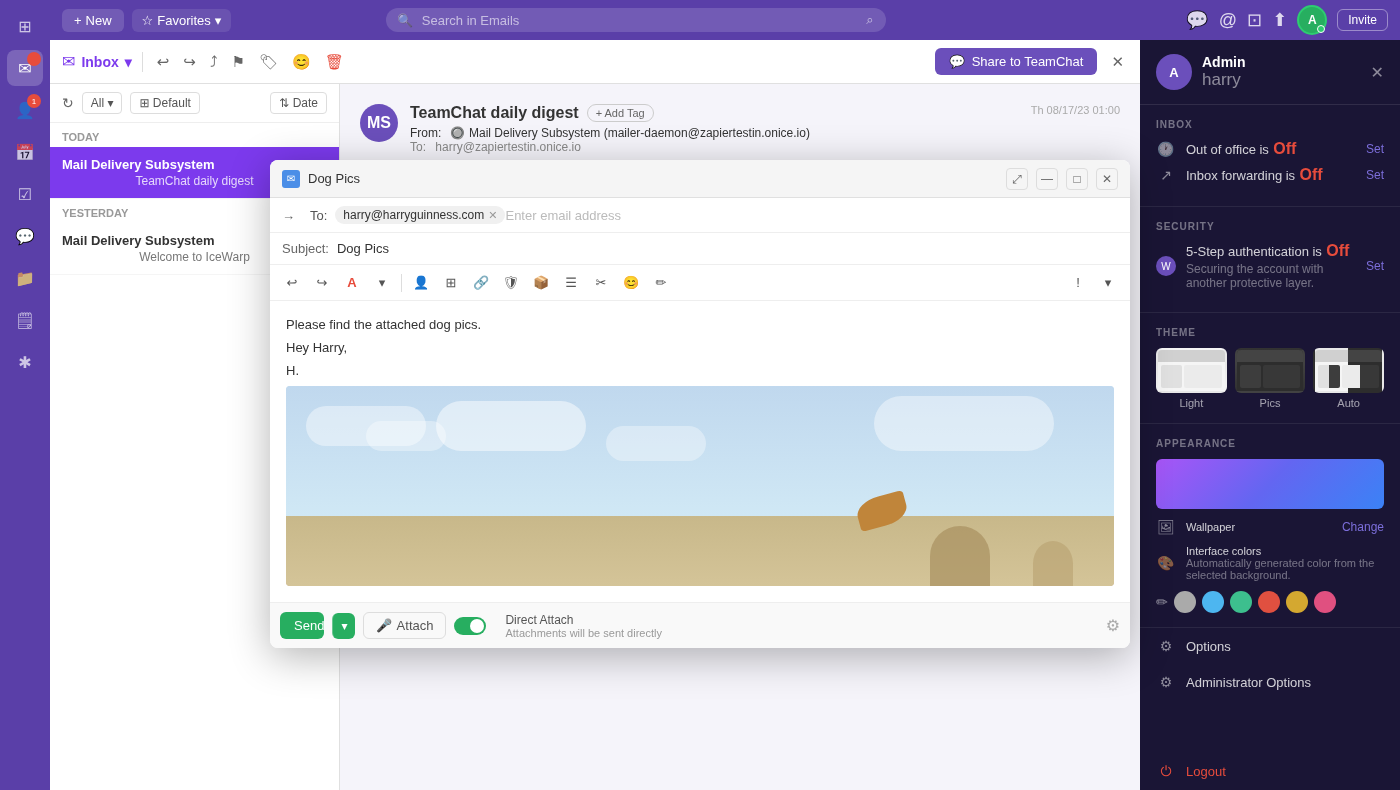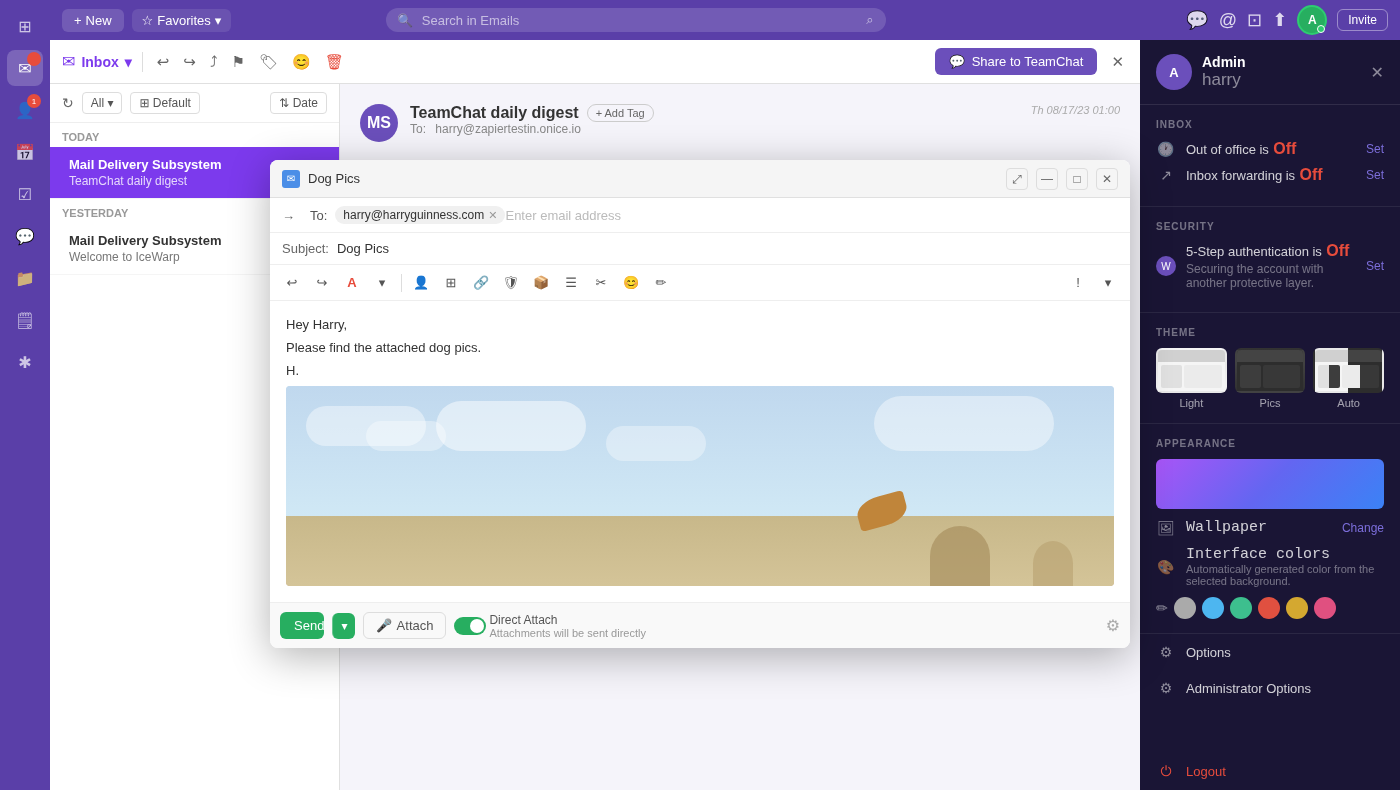--- a/index.html
+++ b/index.html
@@ -178,23 +178,24 @@
     .sort-btn {
       background: none; border: 1px solid #ddd; border-radius: 4px;
       padding: 3px 8px; font-size: 12px; cursor: pointer; color: #555;
       margin-left: auto;
     }
     .section-label {
       padding: 8px 12px 4px;
       font-size: 11px; font-weight: 600; color: #999; text-transform: uppercase;
     }
     .email-item {
-      padding: 10px 19px;
+      padding: 10px 12px;
       cursor: pointer;
       border-bottom: 1px solid #f5f5f5;
+      text-align: center;
     }
     .email-item.active { background: #7c3aed; }
     .email-item.active .email-sender { color: white; }
     .email-item.active .email-preview { color: rgba(255,255,255,0.8); }
     .email-item.active .email-time { color: rgba(255,255,255,0.8); }
     .email-item-header { display: flex; justify-content: space-between; align-items: center; }
     .email-sender { font-size: 13px; font-weight: 600; color: #333; }
     .email-time { font-size: 11px; color: #999; }
     .email-preview { font-size: 12px; color: #777; margin-top: 2px; white-space: nowrap; overflow: hidden; text-overflow: ellipsis; }
 
@@ -221,21 +222,21 @@
     .email-meta { flex: 1; }
     .email-subject-line { display: flex; align-items: center; gap: 8px; }
     .email-subject-title { font-size: 16px; font-weight: 600; color: #333; }
     .add-tag-btn {
       border: 1px solid #ccc; border-radius: 10px; padding: 2px 8px;
       font-size: 11px; color: #666; cursor: pointer; background: none;
     }
     .email-from { font-size: 12px; color: #888; margin-top: 4px; }
     .email-from span { color: #333; }
     .email-to { font-size: 12px; color: #888; }
-    .email-date { font-size: 11px; color: #aaa; margin-left: auto; font-style: italic; }
+    .email-date { font-size: 11px; color: #aaa; margin-left: auto; }
 
     
     .right-panel {
       width: 260px;
       background: #1a1535;
       color: white;
       display: flex;
       flex-direction: column;
       overflow-y: auto;
       flex-shrink: 0;
@@ -288,21 +289,21 @@
     
     .wallpaper-preview {
       width: 100%; height: 50px; border-radius: 6px;
       background: linear-gradient(135deg, #a855f7, #6366f1, #3b82f6);
       margin-bottom: 10px;
     }
     .appearance-row {
       display: flex; align-items: center; gap: 10px; margin-bottom: 10px;
     }
     .appearance-row-icon { font-size: 14px; color: rgba(255,255,255,0.5); width: 20px; text-align: center; }
-    .appearance-row-text { font-size: 15px; color: rgba(255,255,255,0.8); flex: 1; font-family: Liberation Mono, monospace; }
+    .appearance-row-text { font-size: 11px; color: rgba(255,255,255,0.8); flex: 1; }
     .appearance-row-sub { font-size: 11px; color: rgba(255,255,255,0.4); }
     .change-link { color: #7c6edb; font-size: 12px; cursor: pointer; }
 
     .color-circles { display: flex; gap: 6px; margin-top: 6px; flex-wrap: wrap; }
     .color-circle {
       width: 22px; height: 22px; border-radius: 50%; cursor: pointer;
       border: 2px solid transparent;
     }
 
     
@@ -484,21 +485,21 @@
       color: white; padding: 6px 8px;
       cursor: pointer; font-size: 12px;
       border-left: 1px solid rgba(255,255,255,0.3);
     }
     .attach-btn {
       background: none; border: 1px solid #ddd; border-radius: 6px;
       padding: 5px 12px; font-size: 13px; color: #555;
       cursor: pointer; display: flex; align-items: center; gap: 4px;
     }
     .direct-attach-toggle {
-      display: flex; align-items: center; gap: 3px;
+      display: flex; align-items: center; gap: 19px;
     }
     .toggle-switch {
       width: 32px; height: 18px;
       background: #27ae60; border-radius: 9px;
       position: relative; cursor: pointer;
     }
     .toggle-switch::after {
       content: '';
       position: absolute; left: 16px; top: 2px;
       width: 14px; height: 14px;
@@ -629,20 +630,25 @@
           </div>
 
           <div class="email-viewer">
             <div class="email-header-info">
               <div class="sender-avatar">MS</div>
               <div class="email-meta">
                 <div class="email-subject-line">
                   <span class="email-subject-title">TeamChat daily digest</span>
                   <button class="add-tag-btn">+ Add Tag</button>
                 </div>
+                <div class="email-from">
+                  <span>From:</span>
+                  <span style="color:#aaa; margin-left:6px;">🔘</span>
+                  <span>Mail Delivery Subsystem (mailer-daemon@zapiertestin.onice.io)</span>
+                </div>
                 <div class="email-to">
                   <span>To:</span>
                   <span style="margin-left:6px;">harry@zapiertestin.onice.io</span>
                 </div>
               </div>
               <div class="email-date">Th 08/17/23 01:00</div>
             </div>
           </div>
         </div>
       </div>
@@ -819,22 +825,22 @@
         <button class="compose-tool-btn">☰</button>
         <button class="compose-tool-btn">✂</button>
         <button class="compose-tool-btn">😊</button>
         <button class="compose-tool-btn">✏</button>
         <span style="flex:1;"></span>
         <button class="compose-tool-btn">!</button>
         <button class="compose-tool-btn">▾</button>
       </div>
 
       <div class="compose-editor">
+        <p>Please find the attached dog pics.</p>
         <p>Hey Harry,</p>
-        <p>Please find the attached dog pics.</p>
         <p>H.</p>
 
         <div class="compose-image">
           <div class="img-sky">
 
             <div class="img-cloud" style="width:120px; height:40px; top:20px; left:20px; opacity:0.6;"></div>
             <div class="img-cloud" style="width:80px; height:30px; top:35px; left:80px; opacity:0.5;"></div>
             <div class="img-cloud" style="width:150px; height:50px; top:15px; left:150px; opacity:0.7;"></div>
             <div class="img-cloud" style="width:100px; height:35px; top:40px; left:320px; opacity:0.5;"></div>
             <div class="img-cloud" style="width:180px; height:55px; top:10px; right:60px; opacity:0.6;"></div>

